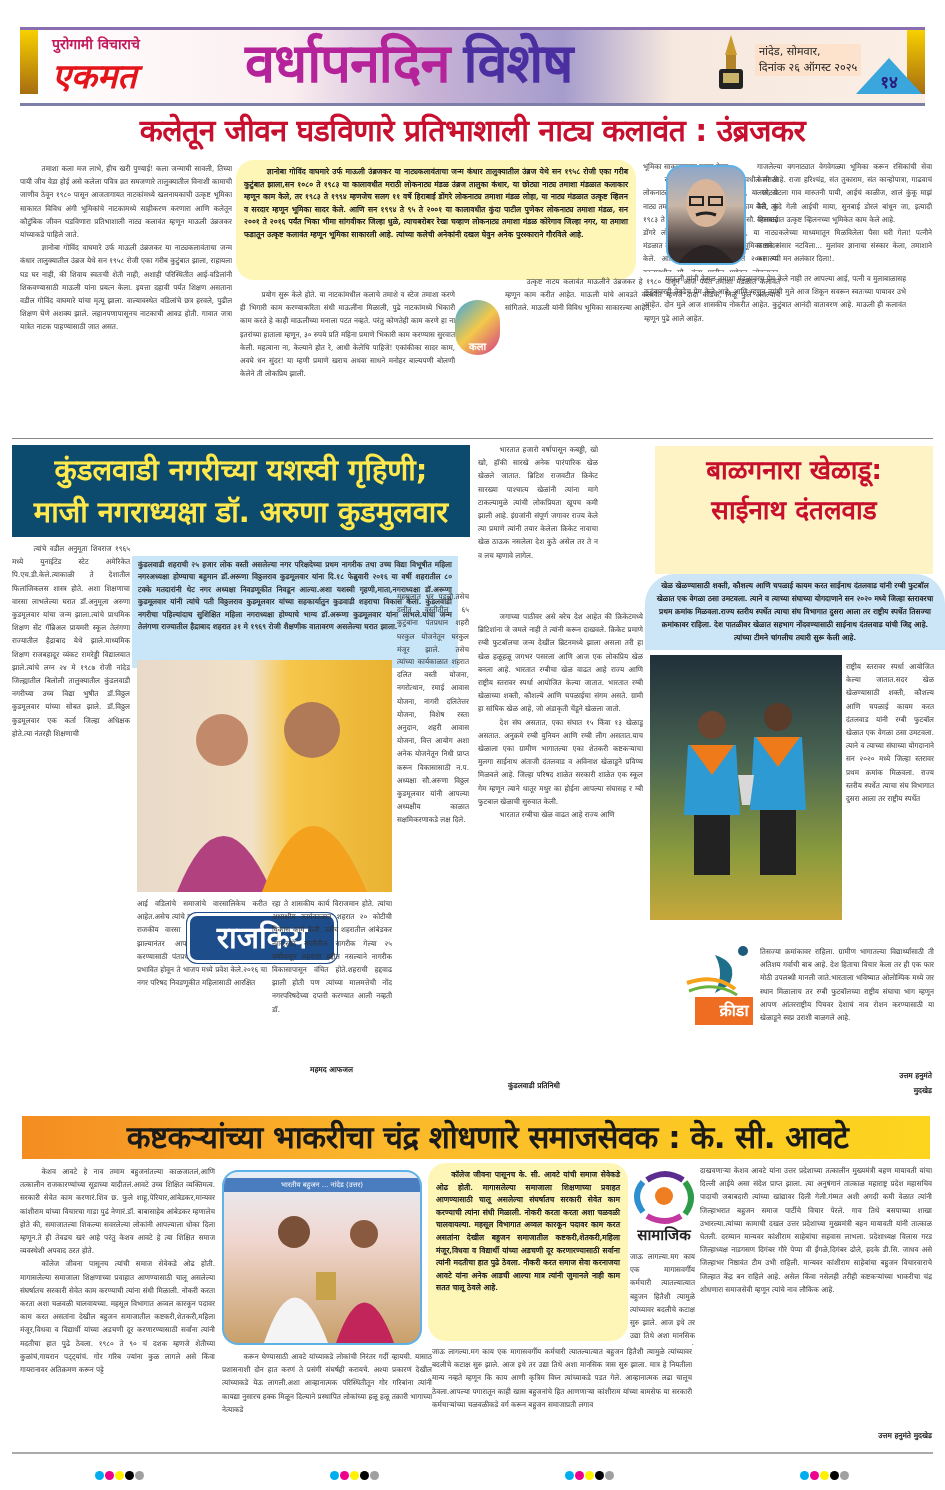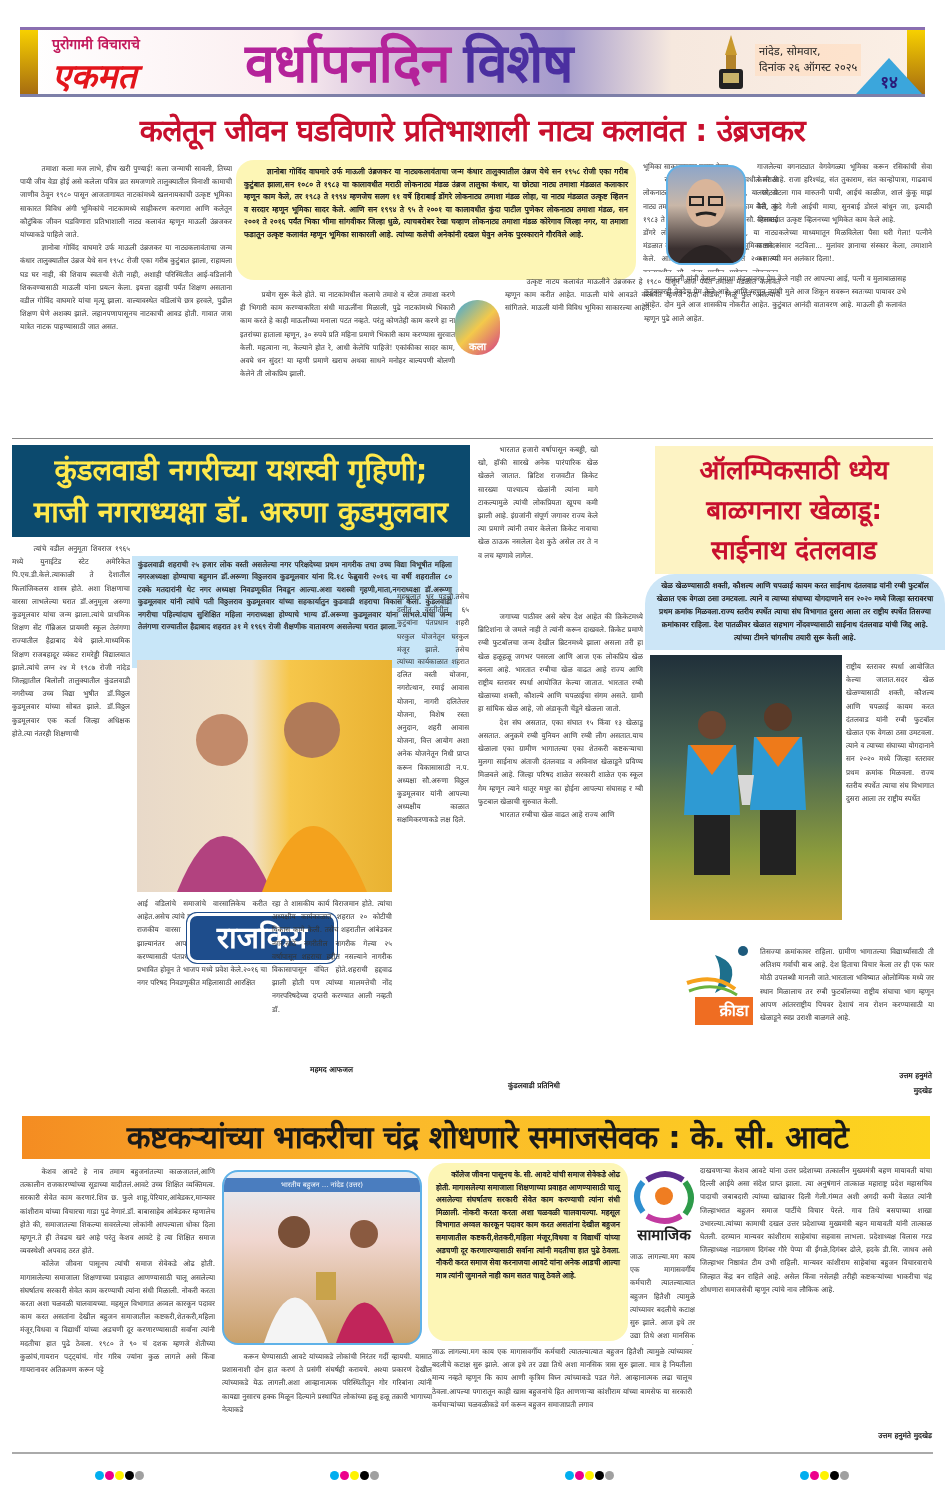--- a/index.html
+++ b/index.html
@@ -1,21 +1,21 @@
 <!DOCTYPE html>
 <html><head>
 <meta charset="utf-8">
 <style>
   * { box-sizing: border-box; margin: 0; padding: 0; }
   body { width: 945px; height: 1490px; background: #fff; font-family: "DejaVu Sans", sans-serif; color: #222; position: relative; overflow: hidden; }
   .abs { position: absolute; }
   .txt { font-family: "DejaVu Serif", serif; font-size: 7.2px; line-height: 13.2px; color: #333; text-align: justify; overflow: hidden; }
   .txt p { text-indent: 3em; }
   
-  #masthead { left: 20px; top: 27px; width: 905px; height: 70px; background: linear-gradient(90deg,#fff 0%,#fbeef0 30%,#c9b3d6 45%,#a59ccc 60%,#f6e8de 72%,#fbefe5 100%); border-top: 3px solid #8a6fb0; border-bottom: 3px solid #7d7fa8; }
+  #masthead { left: 20px; top: 27px; width: 905px; height: 79px; background: linear-gradient(90deg,#fff 0%,#fbeef0 30%,#c9b3d6 45%,#a59ccc 60%,#f6e8de 72%,#fbefe5 100%); border-top: 3px solid #8a6fb0; border-bottom: 3px solid #7d7fa8; }
   #masthead .goldbar-l { left: 0; top: 0; width: 18px; height: 64px; background: linear-gradient(#f7d000,#a76d10); }
   #masthead .goldbar-r { right: 0; top: 0; width: 18px; height: 64px; background: linear-gradient(#f7d000,#a76d10); }
   #tagline { left: 32px; top: 4px; font-family: "DejaVu Serif", serif; font-size: 14px; color: #c2185b; font-weight: bold; }
   #brand { left: 32px; top: 22px; font-family: "DejaVu Serif", serif; font-size: 34px; font-weight: bold; font-style: italic; color: #e3151b; }
   #special-title { left: 225px; top: 4px; font-family: "DejaVu Sans", sans-serif; font-size: 54px; font-weight: bold; color: #b4239a; letter-spacing: -1px; line-height: 60px; }
   #special-title .w2 { color: #4b2fa0; margin-left: 14px; }
   #trophy { left: 695px; top: 3px; width: 32px; height: 60px; }
   #dateline { left: 735px; top: 14px; font-size: 11px; line-height: 16px; color: #222; background: rgba(255,220,190,0.6); padding: 0 4px; }
   #page-no { left: 836px; top: 28px; width: 66px; height: 36px; clip-path: polygon(50% 0,100% 100%,0 100%); background: #3ba6dc; color: #2a1a7a; font-weight: bold; font-size: 17px; text-align: center; line-height: 48px; }
   
@@ -152,21 +152,20 @@
 <div class="abs txt" style="left:478px;top:443px;width:120px;height:165px;">
   <p>भारतात हजारो वर्षापासून कबड्डी, खो खो, हॉकी सारखे अनेक पारंपारिक खेळ खेळले जातात. ब्रिटिश राजवटीत क्रिकेट सारख्या पाश्चात्य खेळांनी त्यांना मागे टाकल्यामुळे त्यांची लोकप्रियता खूपच कमी झाली आहे. इंग्रजांनी संपूर्ण जगावर राज्य केले त्या प्रमाणे त्यांनी तयार केलेला क्रिकेट नावाचा खेळ ठाऊक नसलेला देश कुठे असेल तर ते न व लच म्हणावे लागेल.</p>
 </div>
 <div class="abs txt" style="left:478px;top:610px;width:165px;height:465px;">
   <p>जगाच्या पाठीवर असे बरेच देश आहेत की क्रिकेटमध्ये ब्रिटिशांना जे जमले नाही ते त्यांनी करून दाखवले. क्रिकेट प्रमाणे रग्बी फुटबॉलचा जन्म देखील ब्रिटनमध्ये झाला असला तरी हा खेळ हळूहळू जगभर पसरला आणि आज एक लोकप्रिय खेळ बनला आहे. भारतात रग्बीचा खेळ वाढत आहे राज्य आणि राष्ट्रीय स्तरावर स्पर्धा आयोजित केल्या जातात. भारतात रग्बी खेळाच्या शक्ती, कौशल्ये आणि चपळाईचा संगम असते. ग्रामी हा सांघिक खेळ आहे, जो अंडाकृती चेंडूने खेळला जातो.</p>
   <p>देश संघ असतात, एका संघात १५ किंवा १३ खेळाडू असतात. अनुक्रमे रग्बी युनियन आणि रग्बी लीग असतात.याच खेळाला एका ग्रामीण भागातल्या एका शेतकरी कष्टकऱ्याचा मुलगा साईनाथ अंताजी दंतलवाड व अविनाश खेळाडूने प्रविण्य मिळवले आहे. जिल्हा परिषद शाळेत सरकारी शाळेत एक स्कूल गेम म्हणून त्याने थातूर मथुर का होईना आपल्या संघासह र ग्बी फुटबाल खेळाची सुरुवात केली.</p>
   <p>भारतात रग्बीचा खेळ वाढत आहे राज्य आणि</p>
 </div>
 
 <div id="sports-head" class="abs">
-  <div>ऑलम्पिकसाठी ध्येय</div>
   <div>बाळगनारा खेळाडू:</div>
   <div>साईनाथ दंतलवाड</div>
 </div>
 
 <div id="sports-intro" class="abs">खेळ खेळण्यासाठी शक्ती, कौशल्य आणि चपळाई कायम करत साईनाथ दंतलवाड यांनी रग्बी फुटबॉल खेळात एक वेगळा ठसा उमटवला. त्याने व त्याच्या संघाच्या योगदाणाने सन २०२० मध्ये जिल्हा स्तरावरचा प्रथम क्रमांक मिळवला.राज्य स्तरीय स्पर्धेत त्याचा संघ विभागात दुसरा आला तर राष्ट्रीय स्पर्धेत तिसज्या क्रमांकावर राहिला. देश पातळीवर खेळात सहभाग नोंदवण्यासाठी साईनाथ दंतलवाड यांची जिद्द आहे. त्यांच्या टीमने चांगलीच तयारी सुरू केली आहे.</div>
 
 <div class="abs" style="left:650px;top:655px;width:192px;height:265px;background:linear-gradient(#20303a 0%,#4a6552 40%,#8b9b3c 75%,#c7a73c 100%);">
   <svg width="192" height="265" viewBox="0 0 192 265">
     <circle cx="62" cy="70" r="14" fill="#6b4530"></circle>
     <path d="M38 90 L86 90 L90 160 L34 160Z" fill="#2e9ad3"></path>
@@ -212,21 +211,21 @@
   <div style="position:absolute;left:0;top:6px;width:100%;height:14px;background:#4a7dbf;color:#fff;font-size:7px;text-align:center;line-height:14px;">भारतीय बहुजन ... नांदेड (उत्तर)</div>
   <svg width="196" height="171" viewBox="0 0 196 171">
     <circle cx="70" cy="60" r="16" fill="#7a5038"></circle>
     <path d="M40 171 Q70 80 104 171Z" fill="#f4f4f4"></path>
     <circle cx="140" cy="62" r="14" fill="#8a5a40"></circle>
     <path d="M112 171 Q140 90 170 171Z" fill="#c1255a"></path>
     <rect x="92" y="100" width="20" height="28" fill="#c9a34b"></rect>
   </svg>
 </div>
 
-<div class="abs txt yellowbox" style="left:428px;top:1163px;width:200px;height:178px;font-size:7.6px;line-height:12.6px;text-align:justify;font-family:Liberation Serif, serif;">
+<div class="abs txt yellowbox" style="left:428px;top:1163px;width:200px;height:178px;font-size:7.6px;line-height:12.6px;text-align:justify;">
   <p style="text-indent:2em">कॉलेज जीवना पासूनच के. सी. आवटे यांची समाज सेवेकडे ओढ होती. मागासलेल्या समाजाला शिक्षणाच्या प्रवाहत आणण्यासाठी चालू असलेल्या संघर्षातच सरकारी सेवेत काम करण्याची त्यांना संधी मिळाली. नोकरी करता करता अशा चळवळी चालवायल्या. महसूल विभागात अव्वल कारकून पदावर काम करत असतांना देखील बहुजन समाजातील कष्टकरी,शेतकरी,महिला मंजूर,विधवा व विद्यार्थी यांच्या अडचणी दूर करणारण्यासाठी सर्वाना त्यांनी मदतीचा हात पुढे ठेवला. नौकरी करत समाज सेवा करनाजया आवटे यांना अनेक आडची आल्या मात्र त्यांनी जुमानले नाही काम सतत चालू ठेवले आहे.</p>
 </div>
 
 <div id="samajik-logo" class="abs">
   <svg width="78" height="58" viewBox="0 0 78 58">
     <circle cx="39" cy="28" r="9" fill="#ef7d22"></circle>
     <path d="M22 12 Q40 0 58 12" stroke="#5b2d8e" stroke-width="6" fill="none"></path>
     <path d="M60 14 Q72 30 60 46" stroke="#2e9b4a" stroke-width="6" fill="none"></path>
     <path d="M56 48 Q40 58 22 48" stroke="#c23aa0" stroke-width="6" fill="none"></path>
     <path d="M18 44 Q6 28 18 14" stroke="#2e8fd0" stroke-width="6" fill="none"></path>

